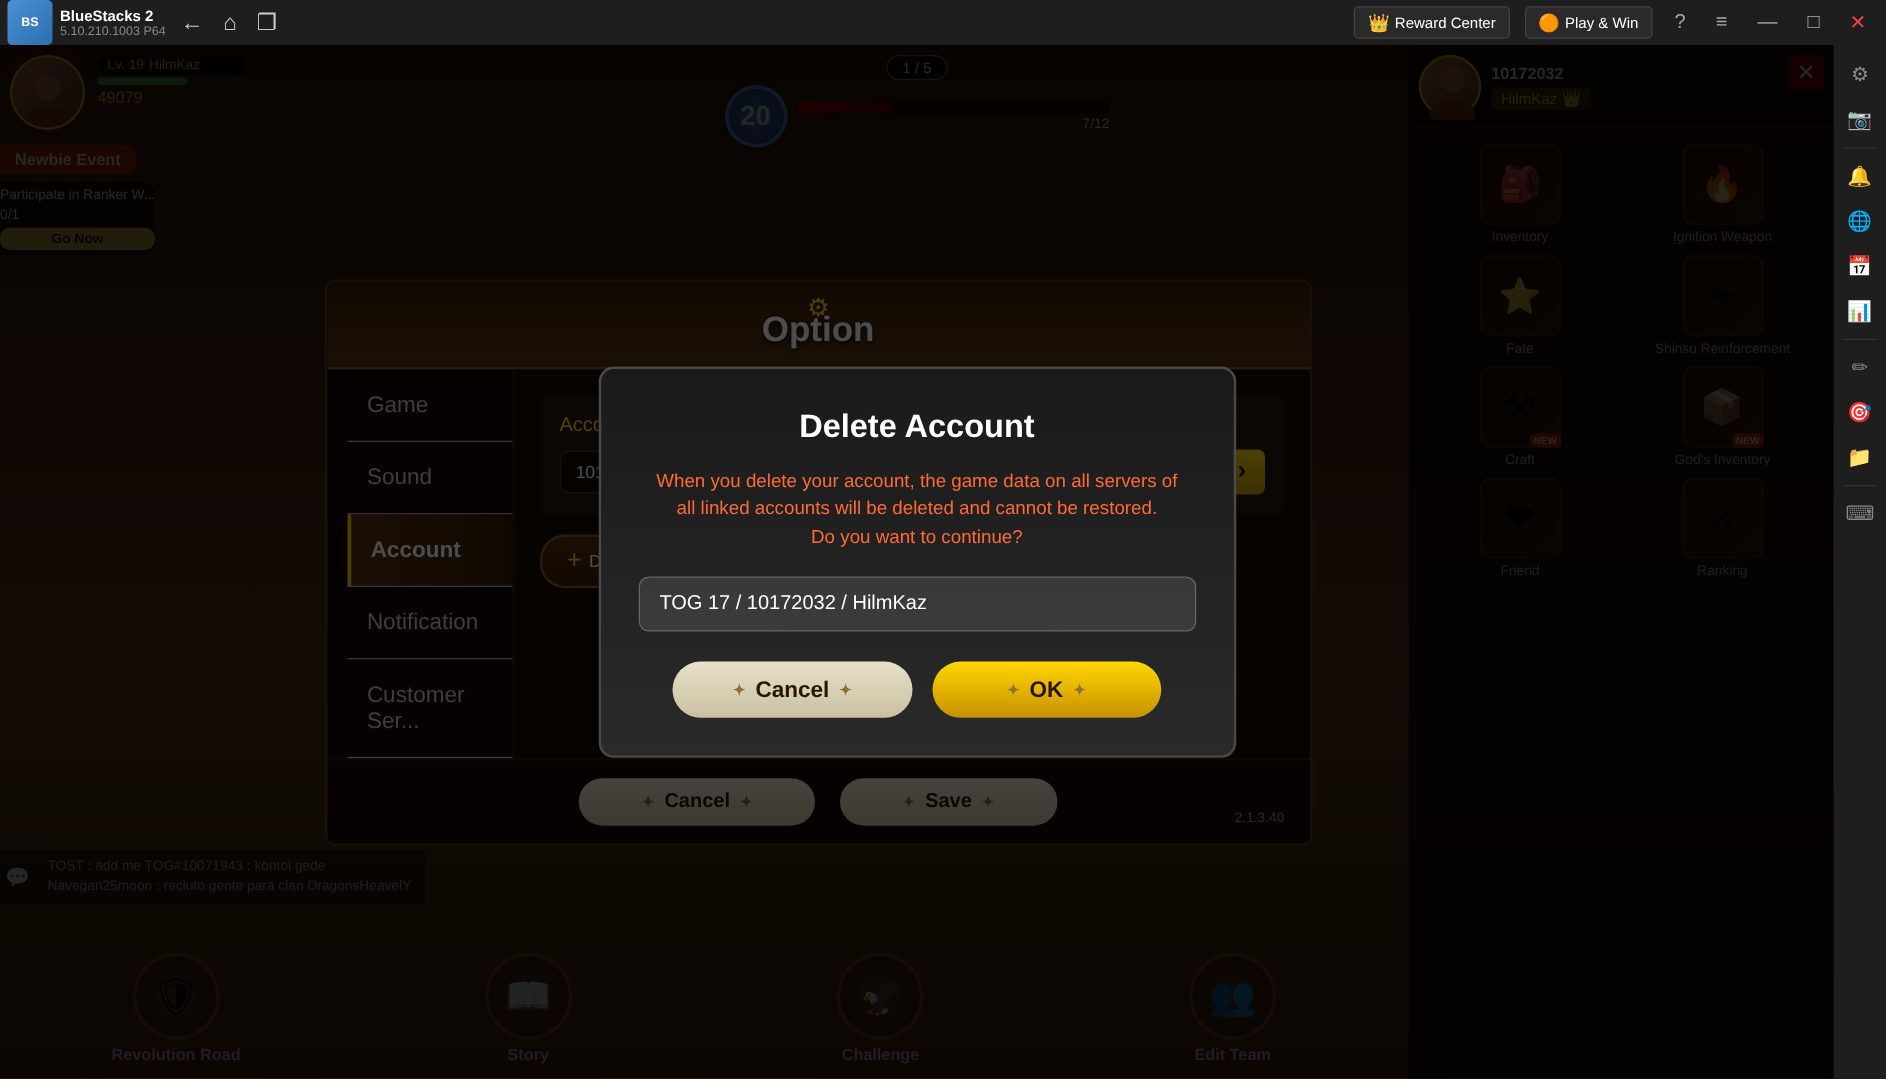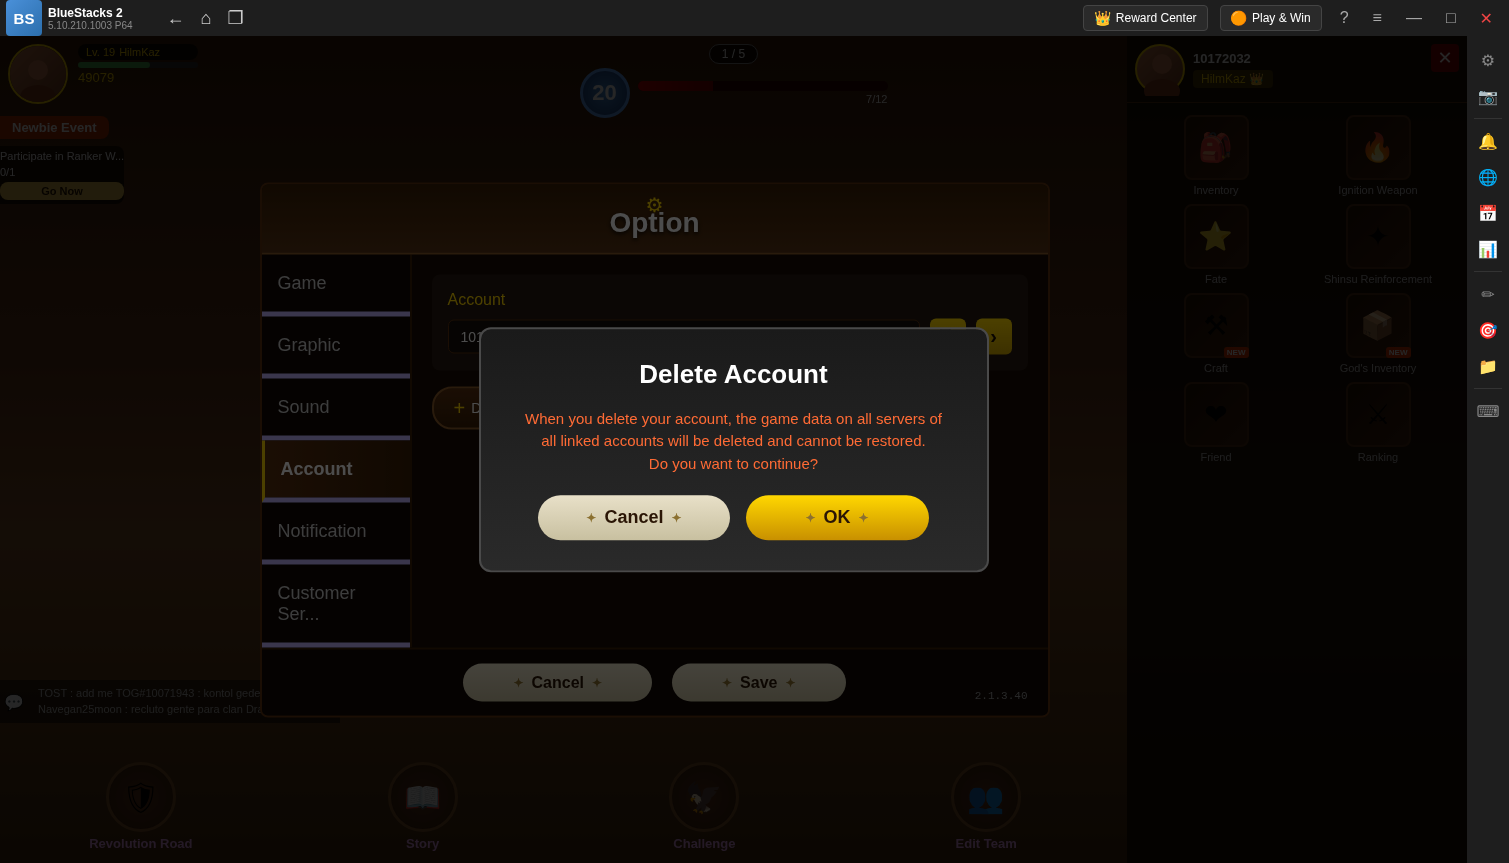--- a/index.html
+++ b/index.html
@@ -28,25 +28,25 @@
       display: flex;
       align-items: center;
       z-index: 100;
     }
     .titlebar-logo {
       width: 36px; height: 36px;
       background: linear-gradient(135deg, #4a90d9, #2c6fad);
       border-radius: 4px;
       margin: 0 6px;
       display: flex; align-items: center; justify-content: center;
-      font-size: 15px; color: white; font-weight: bold;
+      font-size: 10px; color: white; font-weight: bold;
     }
     .titlebar-app-info {
       display: flex; flex-direction: column;
-      margin-right: 30px;
+      margin-right: 8px;
     }
     .titlebar-app-name { color: #fff; font-size: 12px; font-weight: bold; }
     .titlebar-app-version { color: #888; font-size: 10px; }
     .titlebar-nav {
       display: flex; align-items: center; gap: 8px;
       margin-right: auto;
     }
     .titlebar-nav-btn {
       color: #ccc; font-size: 18px; cursor: pointer; padding: 4px;
       background: none; border: none;
@@ -304,22 +304,23 @@
     .option-sidebar {
       width: 150px;
       background: #110805;
       border-right: 2px solid #3a1f05;
       display: flex; flex-direction: column;
     }
     .option-menu-item {
       padding: 18px 16px;
       color: #ccc; font-size: 18px;
       cursor: pointer;
-      border-bottom: 5px solid #c4b5fd;
+      border-bottom: 1px solid #c4b5fd;
       transition: background 0.2s;
+      margin-left: 16px;
     }
     .option-menu-item.active {
       background: linear-gradient(90deg, #5a3010, #3a1f05);
       color: #fff; font-weight: bold;
       border-left: 3px solid #ffd700;
     }
     .option-content {
       flex: 1; padding: 20px;
     }
     .account-section {
@@ -368,21 +369,21 @@
     .footer-btn {
       background: linear-gradient(180deg, #e8e0c8, #c8c0a0);
       border: none; border-radius: 20px;
       padding: 10px 50px; font-size: 16px;
       color: #2a1505; font-weight: bold;
       cursor: pointer;
       display: flex; align-items: center; gap: 8px;
     }
     .version-text {
       position: absolute; bottom: 14px; right: 20px;
-      color: #888; font-size: 11px; font-family: Liberation Mono, monospace;
+      color: #888; font-size: 11px;
     }
 
     
     .dialog-overlay {
       position: absolute; inset: 0;
       background: rgba(0,0,0,0.7);
       z-index: 60;
     }
     .delete-dialog {
       position: absolute;
@@ -617,21 +618,20 @@
   <div class="option-overlay"></div>
 
   <div class="option-panel">
     <div class="option-header">
       <div class="option-header-icon">⚙</div>
       <div class="option-title">Option</div>
     </div>
     <div class="option-body">
       <div class="option-sidebar">
         <div class="option-menu-item">Game</div>
-        <div class="option-menu-item">Graphic</div>
         <div class="option-menu-item">Sound</div>
         <div class="option-menu-item active">Account</div>
         <div class="option-menu-item">Notification</div>
         <div class="option-menu-item">Customer Ser...</div>
       </div>
       <div class="option-content">
         <div class="account-section">
           <div class="account-label">Account</div>
           <div class="account-id-row">
             <div class="account-id-box">10172032</div>
@@ -667,20 +667,21 @@
 
   <div class="dialog-overlay"></div>
 
   <div class="delete-dialog">
     <div class="dialog-title">Delete Account</div>
     <div class="dialog-warning">
       When you delete your account, the game data on all servers of<br>
       all linked accounts will be deleted and cannot be restored.<br>
       Do you want to continue?
     </div>
+    <div class="dialog-account-box">TOG 17 / 10172032 / HilmKaz</div>
     <div class="dialog-buttons">
       <button class="dialog-cancel-btn">
         <span class="btn-diamond-left">✦</span>
         <span>Cancel</span>
         <span class="btn-diamond-right">✦</span>
       </button>
       <button class="dialog-ok-btn">
         <span class="btn-diamond-left">✦</span>
         <span>OK</span>
         <span class="btn-diamond-right">✦</span>

